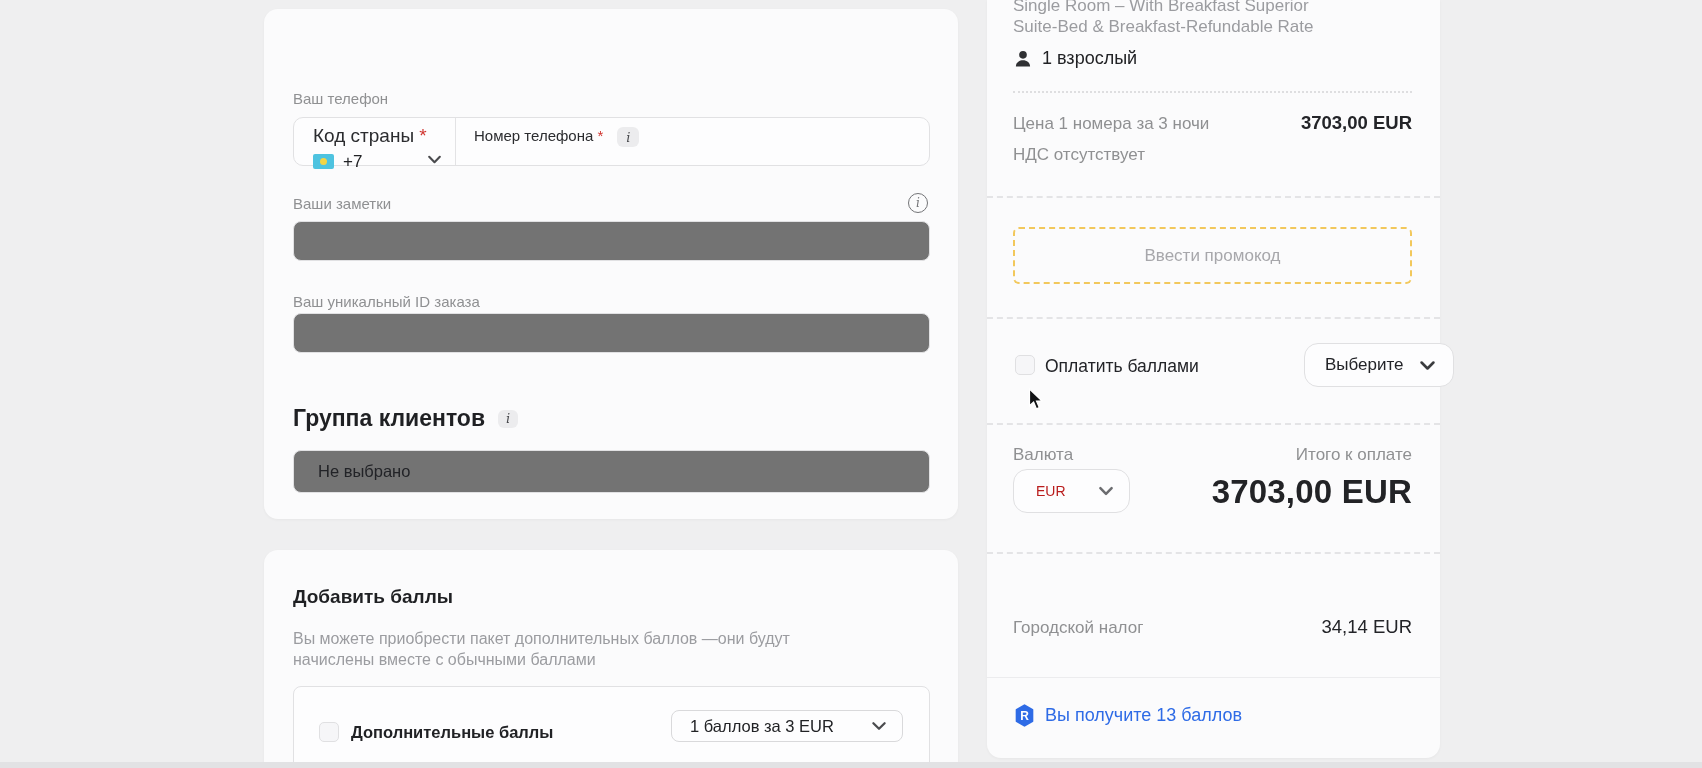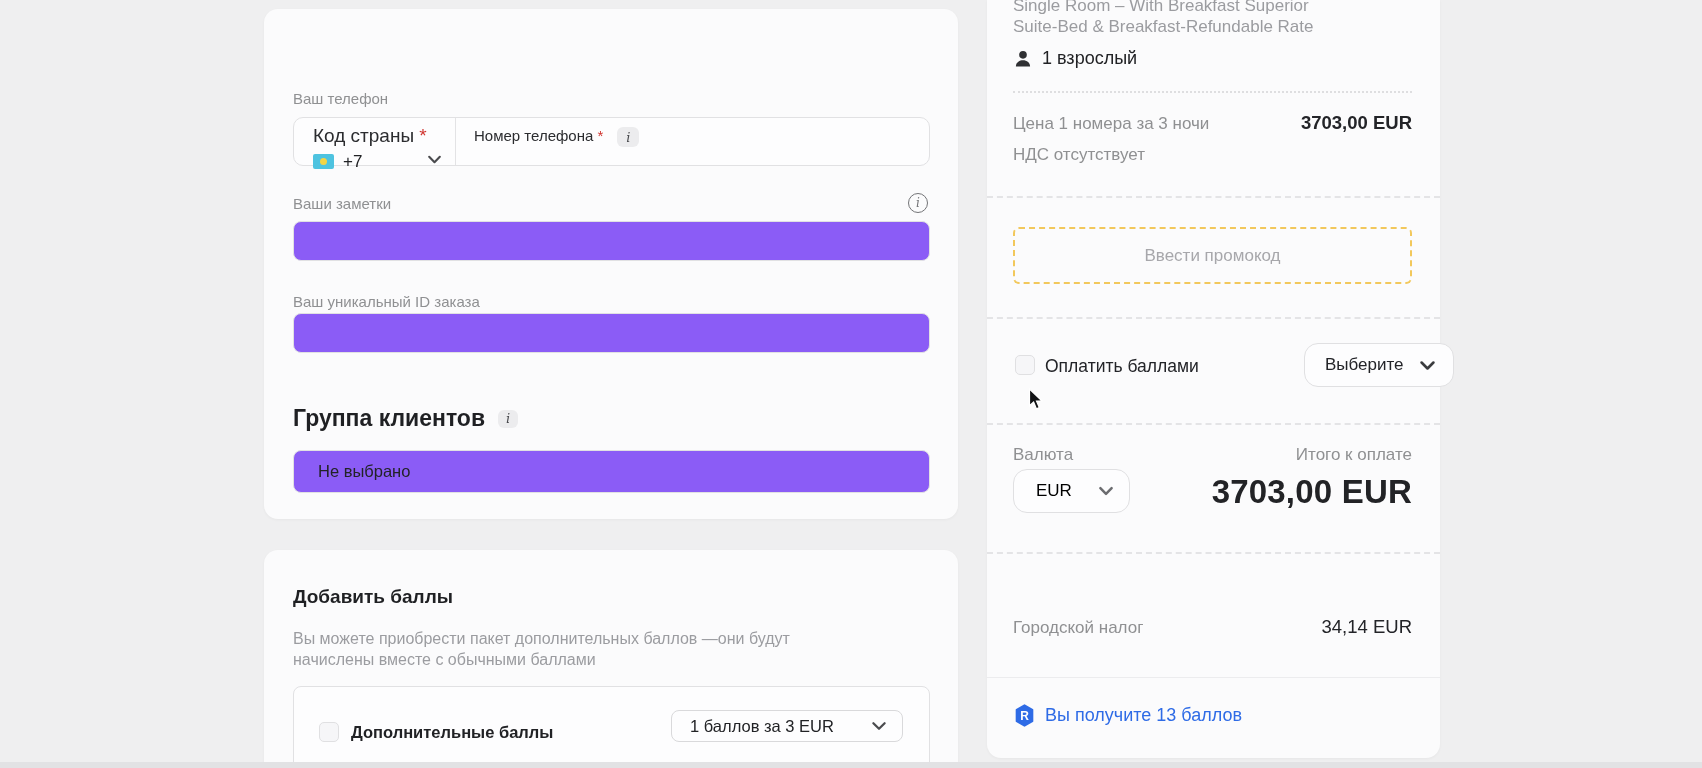--- a/index.html
+++ b/index.html
@@ -11,21 +11,21 @@
 
   
   #card-booking { left:264px; top:9px; width:694px; height:510px; }
   #card-points  { left:264px; top:550px; width:694px; height:240px; }
   #card-summary { left:987px; top:0; width:453px; height:758px; border-radius:0 0 14px 14px; }
 
   .h1 { position:absolute; left:29px; font-size:25px; font-weight:700; color:#1f2023; letter-spacing:0.2px; }
   .h2 { font-size:23px; font-weight:700; color:#1f2023; }
   .lbl { position:absolute; left:29px; font-size:15px; color:#8f9092; }
 
-  .inputbox { position:absolute; left:29px; width:637px; background:#8b5cf6; border:1px solid #e1e1e3; border-radius:8px; }
+  .inputbox { position:absolute; left:29px; width:637px; background:#737373; border:1px solid #e1e1e3; border-radius:8px; }
 
   
   #phone-box { position:absolute; left:29px; top:108px; width:637px; height:49px; background:#fdfdfe; border:1px solid #e1e1e3; border-radius:10px; display:flex; }
   #cc-section { width:161px; padding:7px 12px 0 19px; position:relative; cursor:pointer; }
   .mini-lbl { font-size:19px; color:#2b2c2f; }
   .req { color:#d03530; }
   #cc-row { display:flex; align-items:center; gap:9px; margin-top:4px; }
   #cc-flag { width:21px; height:15px; background:#4ec3e0; border-radius:2px; position:relative; flex:0 0 auto; }
   #cc-flag::after { content:""; position:absolute; left:7px; top:4px; width:7px; height:7px; border-radius:50%; background:#f4d545; }
   #cc-value { font-size:17px; color:#212225; }
@@ -68,21 +68,21 @@
   #promo-btn { position:absolute; left:26px; top:227px; width:399px; height:57px; border:2px dashed #f2c85c; border-radius:6px;
                display:flex; align-items:center; justify-content:center; font-size:17px; color:#a7a7ab; cursor:pointer; background:transparent; }
 
   #pwp-cb { position:absolute; left:28px; top:355px; }
   #pwp-label { position:absolute; left:58px; top:356px; font-size:17.5px; color:#232428; }
   .pill { position:absolute; border:1px solid #e0e0e2; border-radius:14px; background:#fdfdfe; display:flex; align-items:center; cursor:pointer; }
   #pwp-select { left:271px; top:343px; width:150px; height:44px; padding:0 16px 0 20px;margin-left:46px; }
   #pwp-select span { font-size:17px; color:#232428; }
   #pwp-select svg { margin-left:auto; }
   #eur-select { left:26px; top:469px; width:117px; height:44px; padding:0 14px 0 22px; }
-  #eur-select span { font-size:17px; color:#000000; }
+  #eur-select span { font-size:14px; color:#b91c1c; }
   #eur-select svg { margin-left:auto; }
 
   #total-value { position:absolute; right:28px; top:473px; font-size:33px; font-weight:700; color:#222326; letter-spacing:0.2px; }
   #red-note { position:absolute; left:26px; top:578px; font-size:15.5px; font-weight:500; color:#c23430; }
 
   #points-row { position:absolute; left:26px; top:704px; display:flex; align-items:center; gap:9px; }
   #points-note { font-size:18px; font-weight:500; color:#2e6be6; }
 
   #cursor { position:absolute; left:1028px; top:388px; z-index:10; }
   #bottom-band { position:absolute; left:0; top:762px; width:1702px; height:6px; background:#e2e2e4; }

